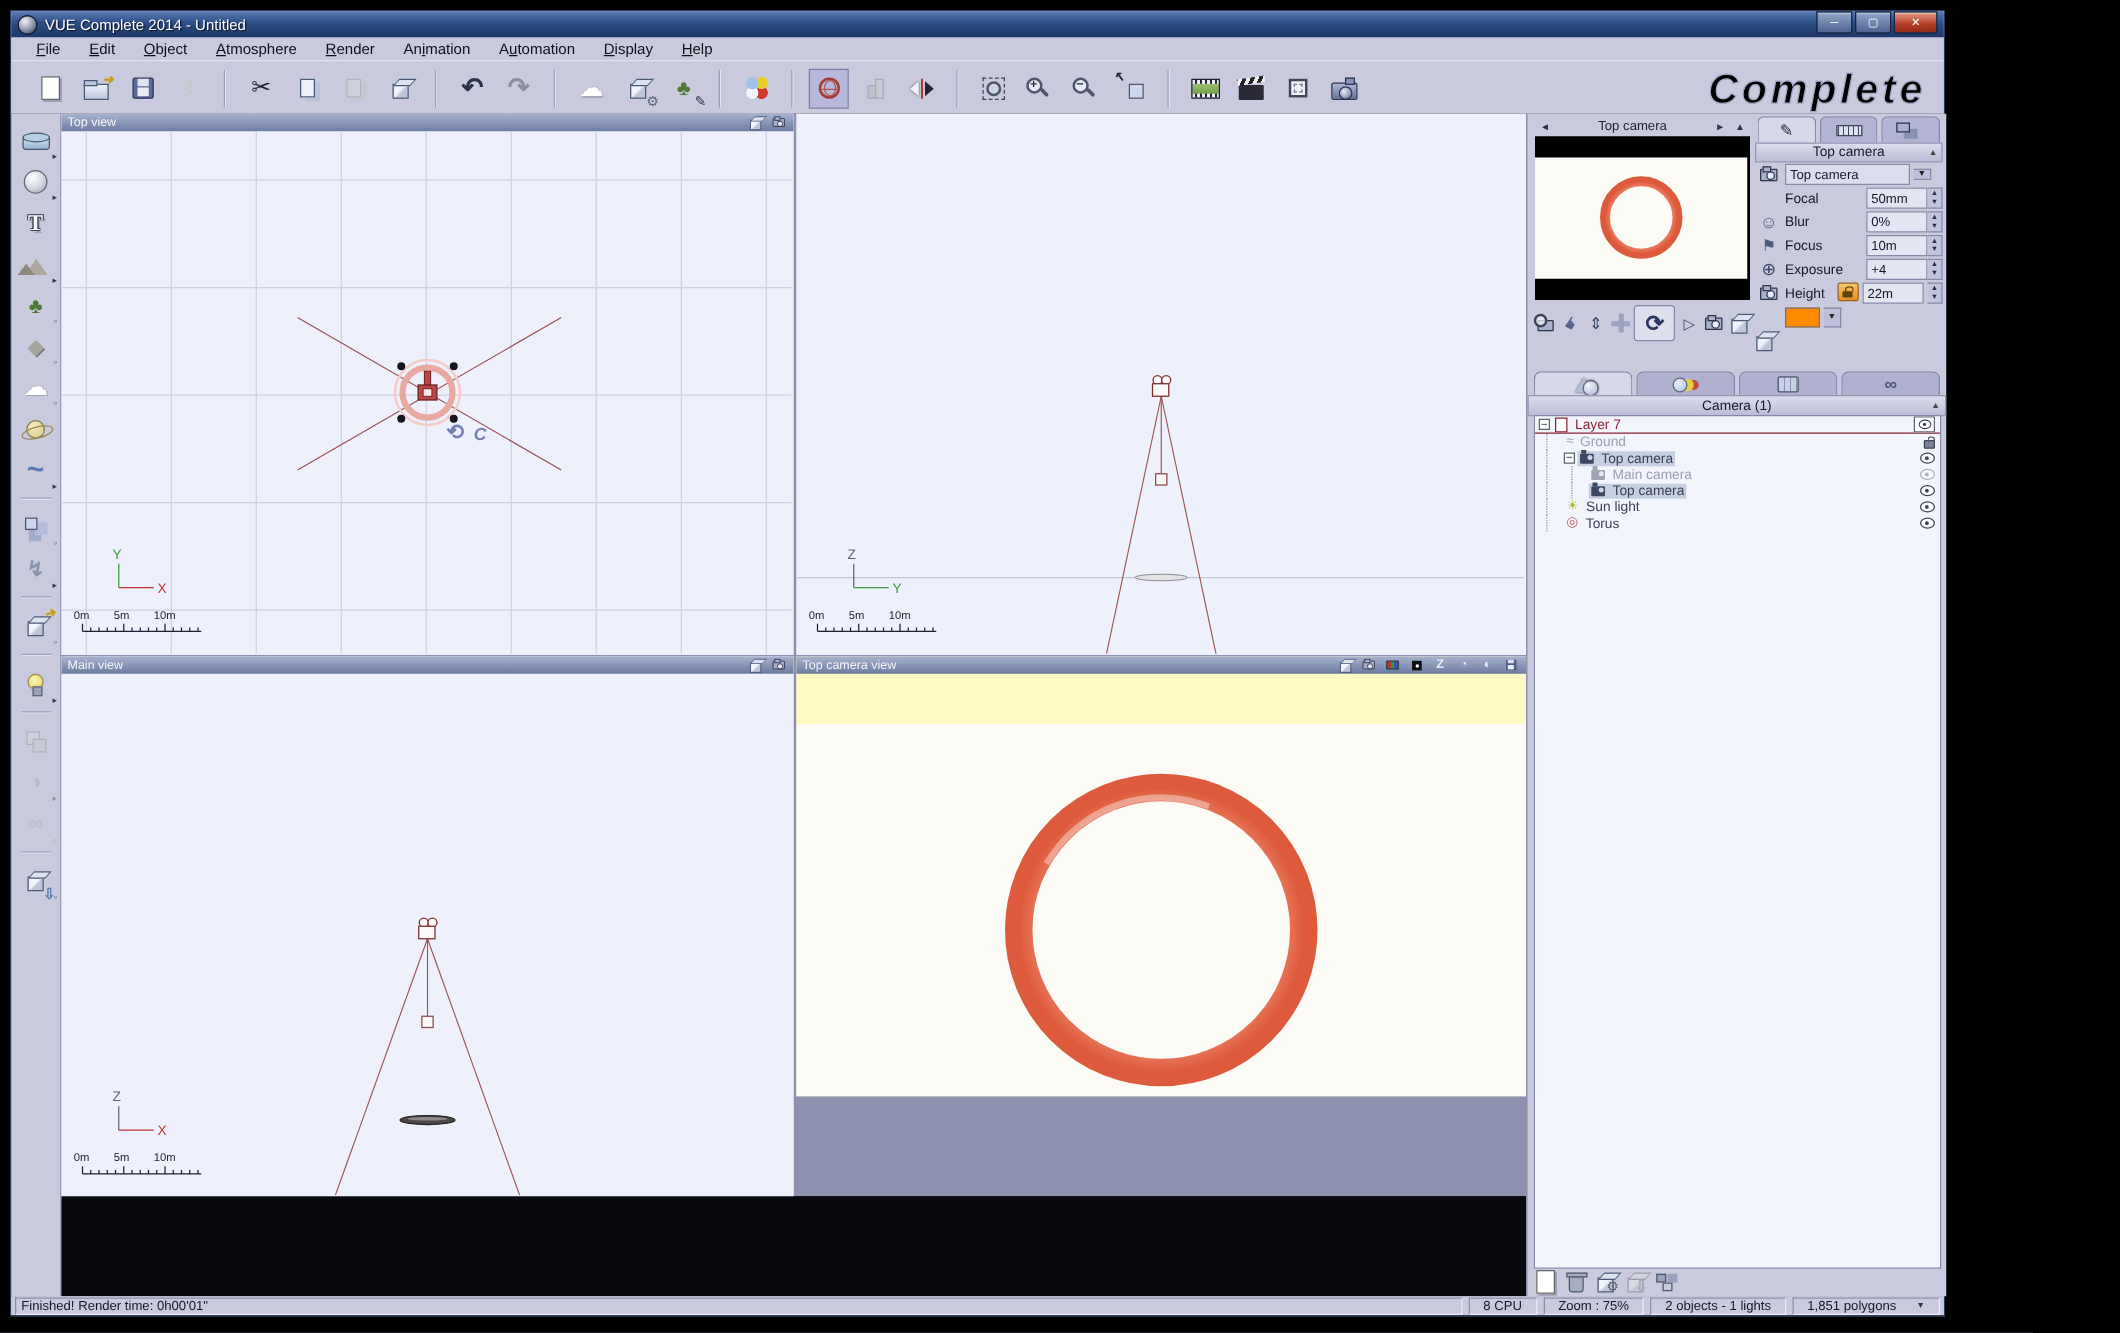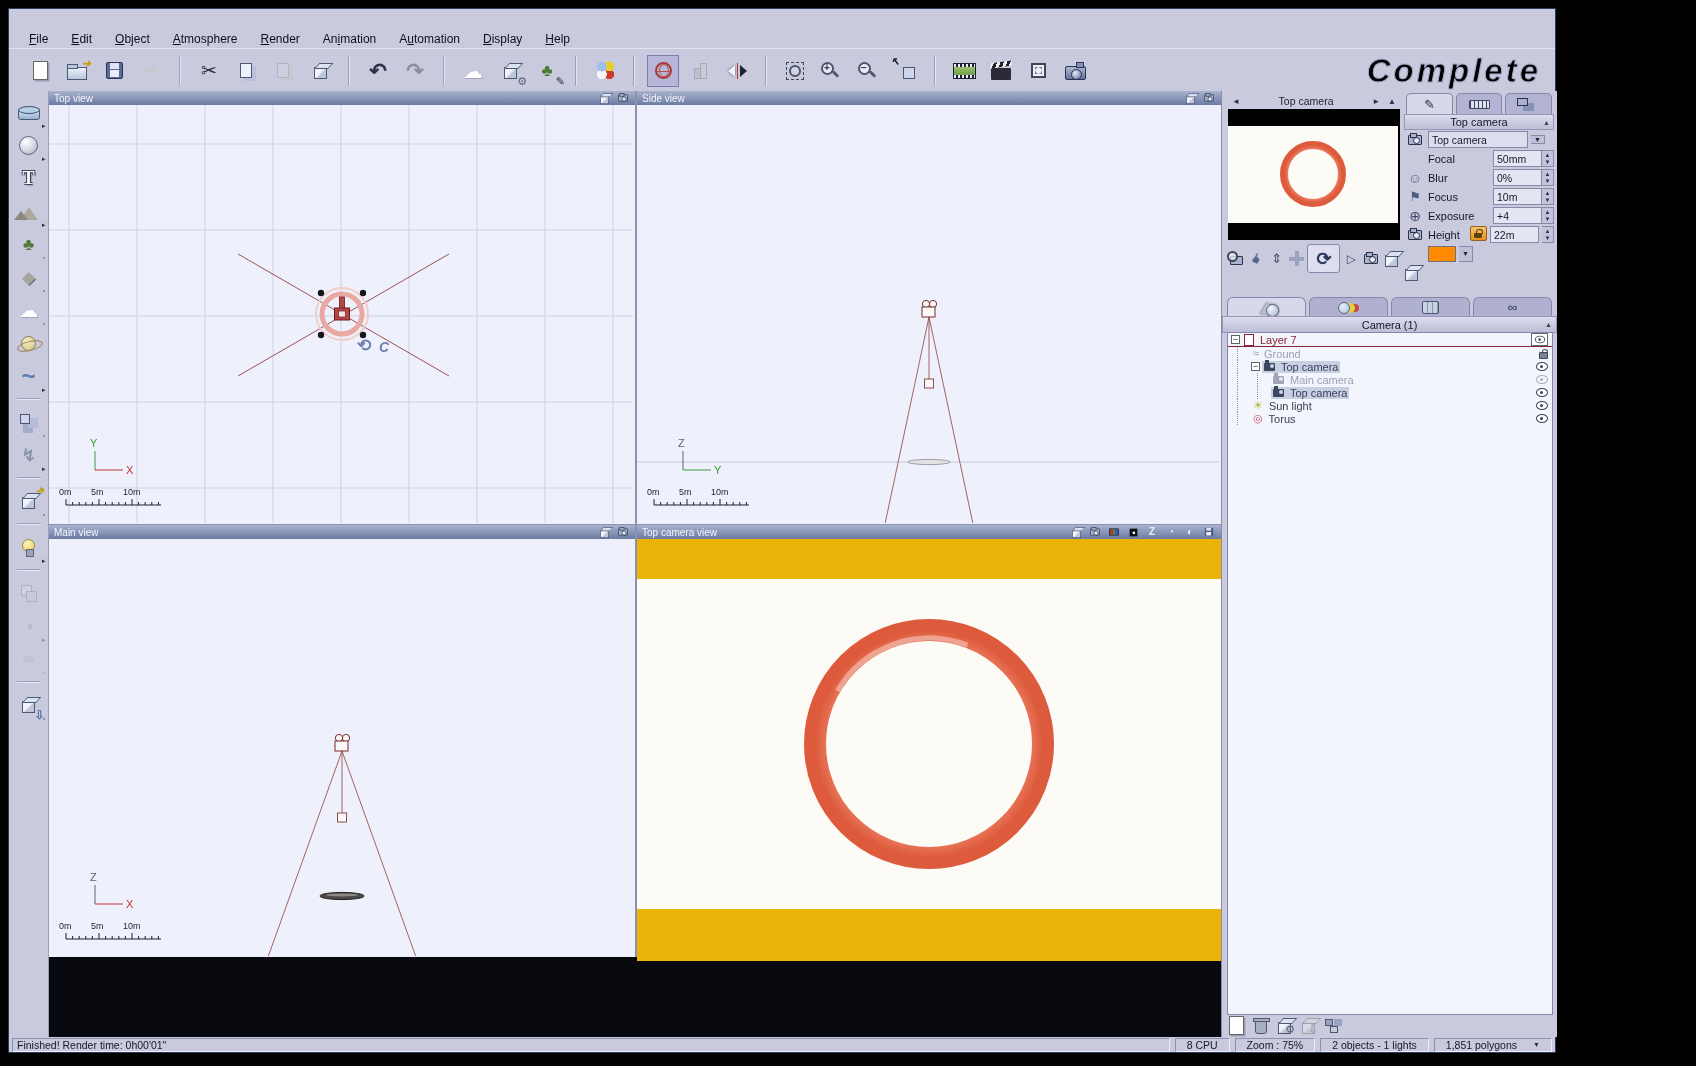--- a/index.html
+++ b/index.html
@@ -35,21 +35,21 @@
   .lefttools{position:absolute;left:0;top:0;width:40px;bottom:0;background:#c9cade;border-right:1px solid #9c9dbb;
     display:flex;flex-direction:column;align-items:center;padding-top:6px;box-sizing:border-box;}
   .ltbtn{width:30px;height:30px;min-height:30px;display:flex;align-items:center;justify-content:center;position:relative;margin-bottom:3px;}
   .ltsep{width:24px;height:1px;background:#9c9dbb;border-bottom:1px solid #e6e6f2;margin:4px 0 7px;}
   .mk{position:absolute;right:-2px;bottom:-2px;font-size:7px;color:#30364a;line-height:7px;}
   
   .vp{position:absolute;background:#eef1fb;overflow:hidden;}
   #vp-top{left:40px;top:0;width:586px;height:433px;}
   #vp-side{left:628px;top:0;width:584px;height:433px;}
   #vp-front{left:40px;top:434px;width:586px;height:432px;}
-  #vp-cam{left:628px;top:434px;width:584px;height:436px;background:#eab308;}
+  #vp-cam{left:628px;top:434px;width:584px;height:352px;background:#fef9c3;}
   .vph{height:14px;background:linear-gradient(#a7b3cf,#6c7ba2);display:flex;align-items:center;padding:0 5px;color:#f4f5fb;font-size:10px;}
   .vph-icons{margin-left:auto;display:flex;gap:5px;align-items:center;}
   .vpi{width:14px;height:12px;display:flex;align-items:center;justify-content:center;color:#e9ebf5;font-size:10px;}
   .vpi .s{transform:scale(.7);}
   .vpc{position:absolute;left:0;top:14px;}
   
   .rightpanel{position:absolute;left:1212px;top:0;width:336px;bottom:0;background:#c9cade;border-left:1px solid #8a8ba8;box-sizing:border-box;}
   .pv{position:absolute;left:6px;top:2px;width:172px;height:194px;}
   .pvh{height:16px;display:flex;align-items:center;font-size:10.5px;color:#1c2030;}
   .pvh .t{flex:1;text-align:center;}
@@ -214,20 +214,29 @@
   .g-sun{font-size:11px;color:#aab82e;}
   .g-torus{font-size:11px;color:#c25060;}
   .g-ground{font-size:11px;color:#9aa0b4;letter-spacing:-1px;}
   .tpage{width:8px;height:10px;background:#fff;border:1px solid #8b2236;display:inline-block;}
 </style>
 </head>
 <body>
 
 <div class="window">
 
+  <div class="titlebar">
+    <span class="appicon"></span>
+    <span class="apptitle">VUE Complete 2014 - Untitled</span>
+    <span class="winbtns" id="winbtns">
+        <span class="winbtn">─</span>
+        <span class="winbtn">▢</span>
+        <span class="winbtn close">✕</span>
+      </span>
+  </div>
 
   <div class="menubar" id="menubar">
       <span class="menu-item"><u>F</u>ile</span>
       <span class="menu-item"><u>E</u>dit</span>
       <span class="menu-item"><u>O</u>bject</span>
       <span class="menu-item"><u>A</u>tmosphere</span>
       <span class="menu-item"><u>R</u>ender</span>
       <span class="menu-item">An<u>i</u>mation</span>
       <span class="menu-item">A<u>u</u>tomation</span>
       <span class="menu-item"><u>D</u>isplay</span>
@@ -460,31 +469,20 @@
         <g fill="#1c2030" font-size="9">
           <text x="10" y="390">0m</text>
           <text x="42" y="390">5m</text>
           <text x="74" y="390">10m</text>
           <path class="ticks" transform="translate(17,394)" stroke="#1c2030" fill="none" d="M0 6H95M0.0 0V6M6.6 3V6M13.2 3V6M19.8 3V6M26.4 3V6M33.0 0V6M39.6 3V6M46.2 3V6M52.8 3V6M59.4 3V6M66.0 0V6M72.6 3V6M79.2 3V6M85.8 3V6M92.4 3V6"></path>
         </g>
       </svg>
     </div>
 
     <div class="vp" id="vp-side">
-      <div class="vph">
-        <span>Side view</span>
-        <span class="vph-icons">
-            <span class="vpi">
-              <i class="s s-cube"></i>
-            </span>
-            <span class="vpi">
-              <i class="s s-ccam"></i>
-            </span>
-          </span>
-      </div>
       <svg class="vpc" width="582" height="418">
         <line x1="0" y1="357" x2="584" y2="357" stroke="#c3c7d6"></line>
         <g stroke="#9a5252" stroke-width="0.9" fill="none">
           <line x1="292" y1="212" x2="248" y2="419"></line>
           <line x1="292" y1="212" x2="336" y2="419"></line>
           <line x1="292" y1="212" x2="292" y2="274"></line>
         </g>
         <g stroke="#7a2a2a" fill="#fbf9f9">
           <circle cx="289" cy="199" r="3.6"></circle>
             <circle cx="296" cy="199" r="3.6"></circle>

